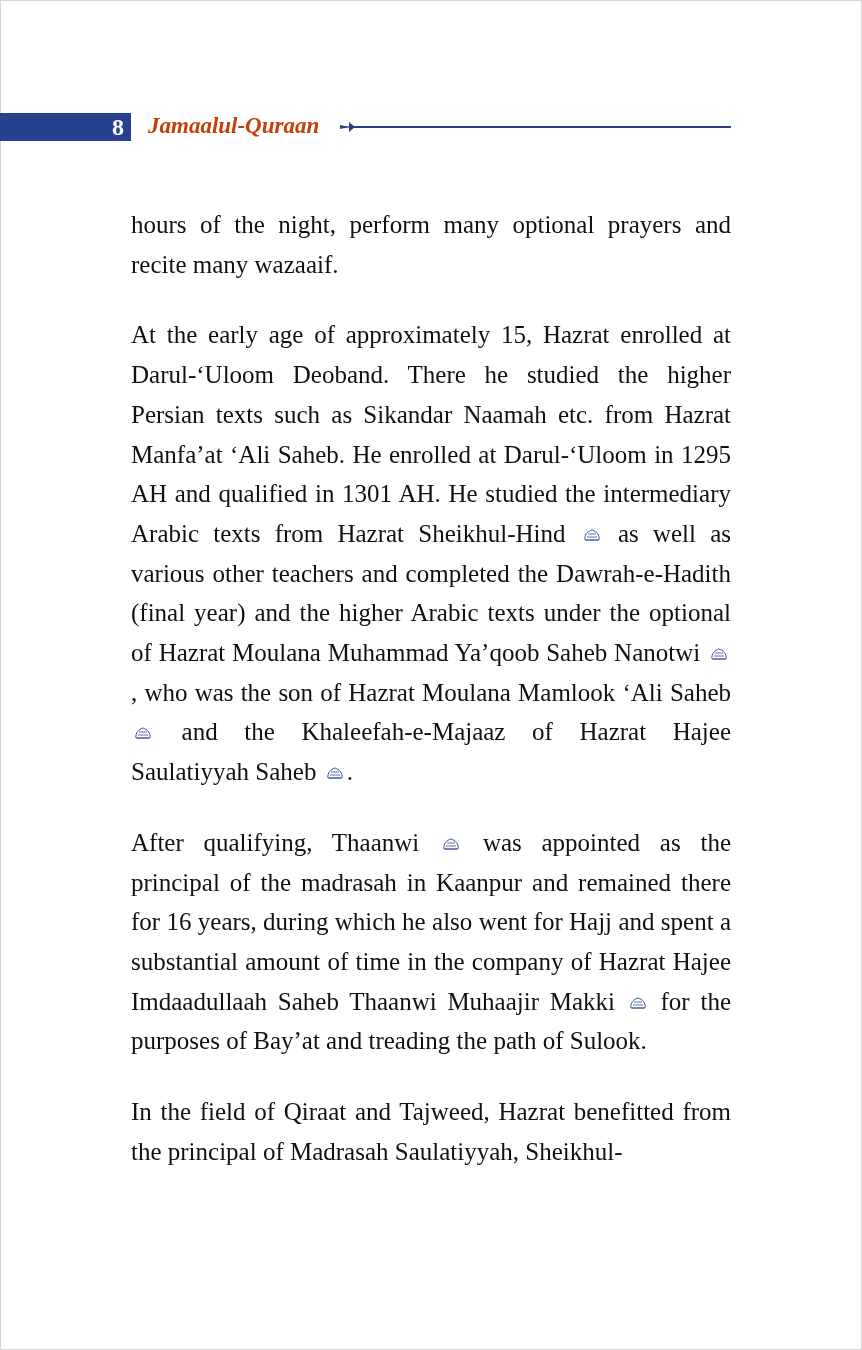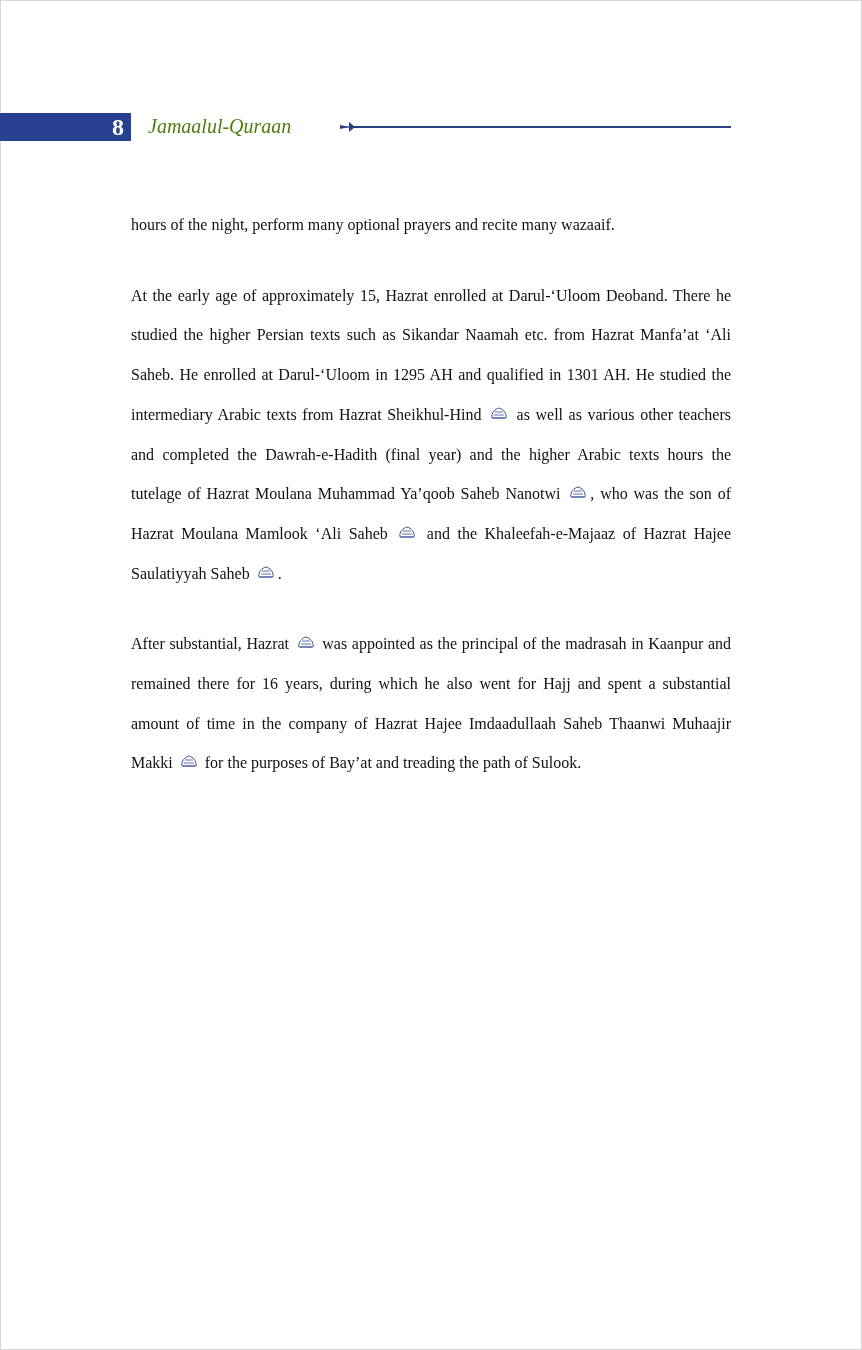--- a/index.html
+++ b/index.html
@@ -6,26 +6,26 @@
   body { width: 862px; height: 1350px; position: relative; overflow: hidden;
          font-family: "Liberation Serif", serif; color: #111; }
   .page-border { position: absolute; left: 0; top: 0; width: 860px; height: 1348px;
                  border: 1px solid #d6d6d6; }
   .header-bar { position: absolute; left: 0; top: 113px; width: 131px; height: 28px;
                 background: #27408f; }
   .page-number { position: absolute; left: 100px; top: 113px; width: 24px; height: 28px;
                  line-height: 28px; text-align: right; color: #fff; font-weight: bold;
                  font-size: 24px; }
   .running-title { position: absolute; left: 148px; top: 111px; font-style: italic;
-                   font-weight: normal; font-size: 20px; line-height: 30px; color: #4d7c0f; }
+                   font-weight: bold; font-size: 23px; line-height: 30px; color: #c2410c; }
   .ornament { position: absolute; left: 340px; top: 121px; width: 392px; height: 12px; }
   .header-rule { position: absolute; left: 354px; top: 126px; width: 377px; height: 2px;
                  background: #2c3f85; }
   .content { position: absolute; left: 131px; top: 205px; width: 600px;
-             font-size: 16px; line-height: 39.7px; }
+             font-size: 25px; line-height: 39.7px; }
   .content p { margin: 0 0 31px 0; text-align: justify; text-align-last: left; }
   .honorific { display: inline-block; width: 20px; height: 16px; vertical-align: -1px;
                margin: 0 2px; }
 </style>
 </head>
 <body>
 
 <div class="page-border"></div>
 
 <div class="header-bar"></div>
@@ -39,32 +39,33 @@
   <circle cx="17" cy="6" r="0.8" fill="#2c3f85"></circle>
 </svg>
 <div class="header-rule"></div>
 
 <div class="content">
   <p><span>hours of the night, perform many optional prayers and recite many wazaaif.</span></p>
 
   <p><span>At the early age of approximately 15, Hazrat enrolled at Darul-‘Uloom Deoband. There he studied the higher Persian texts such as Sikandar Naamah etc. from Hazrat Manfa’at ‘Ali Saheb. He enrolled at Darul-‘Uloom in 1295 AH and qualified in 1301 AH. He studied the intermediary Arabic texts from Hazrat Sheikhul-Hind</span> <svg class="honorific" viewBox="0 0 20 16">
         <path d="M3 13 C2 8 6 4 10 3 C14 4 18 8 17 13 Z" fill="none" stroke="#3b4f9a" stroke-width="1"></path>
         <path d="M5 10 h10 M6 7 h8 M4 13 h12" stroke="#3b4f9a" stroke-width="0.8"></path>
-      </svg> <span>as well as various other teachers and completed the Dawrah-e-Hadith (final year) and the higher Arabic texts hours the tutelage of Hazrat Moulana Muhammad Ya’qoob Saheb Nanotwi</span> <svg class="honorific" viewBox="0 0 20 16">
+      </svg> <span>as well as various other teachers and completed the Dawrah-e-Hadith (final year) and the higher Arabic texts under the optional of Hazrat Moulana Muhammad Ya’qoob Saheb Nanotwi</span> <svg class="honorific" viewBox="0 0 20 16">
         <path d="M3 13 C2 8 6 4 10 3 C14 4 18 8 17 13 Z" fill="none" stroke="#3b4f9a" stroke-width="1"></path>
         <path d="M5 10 h10 M6 7 h8 M4 13 h12" stroke="#3b4f9a" stroke-width="0.8"></path>
       </svg><span>, who was the son of Hazrat Moulana Mamlook ‘Ali Saheb</span> <svg class="honorific" viewBox="0 0 20 16">
         <path d="M3 13 C2 8 6 4 10 3 C14 4 18 8 17 13 Z" fill="none" stroke="#3b4f9a" stroke-width="1"></path>
         <path d="M5 10 h10 M6 7 h8 M4 13 h12" stroke="#3b4f9a" stroke-width="0.8"></path>
       </svg> <span>and the Khaleefah-e-Majaaz of Hazrat Hajee Saulatiyyah Saheb</span> <svg class="honorific" viewBox="0 0 20 16">
         <path d="M3 13 C2 8 6 4 10 3 C14 4 18 8 17 13 Z" fill="none" stroke="#3b4f9a" stroke-width="1"></path>
         <path d="M5 10 h10 M6 7 h8 M4 13 h12" stroke="#3b4f9a" stroke-width="0.8"></path>
       </svg><span>.</span></p>
 
-  <p><span>After substantial, Hazrat</span> <svg class="honorific" viewBox="0 0 20 16">
+  <p><span>After qualifying, Thaanwi</span> <svg class="honorific" viewBox="0 0 20 16">
         <path d="M3 13 C2 8 6 4 10 3 C14 4 18 8 17 13 Z" fill="none" stroke="#3b4f9a" stroke-width="1"></path>
         <path d="M5 10 h10 M6 7 h8 M4 13 h12" stroke="#3b4f9a" stroke-width="0.8"></path>
       </svg> <span>was appointed as the principal of the madrasah in Kaanpur and remained there for 16 years, during which he also went for Hajj and spent a substantial amount of time in the company of Hazrat Hajee Imdaadullaah Saheb Thaanwi Muhaajir Makki</span> <svg class="honorific" viewBox="0 0 20 16">
         <path d="M3 13 C2 8 6 4 10 3 C14 4 18 8 17 13 Z" fill="none" stroke="#3b4f9a" stroke-width="1"></path>
         <path d="M5 10 h10 M6 7 h8 M4 13 h12" stroke="#3b4f9a" stroke-width="0.8"></path>
       </svg> <span>for the purposes of Bay’at and treading the path of Sulook.</span></p>
 
+  <p><span>In the field of Qiraat and Tajweed, Hazrat benefitted from the principal of Madrasah Saulatiyyah, Sheikhul-</span></p>
 </div>
 
 </body></html>

